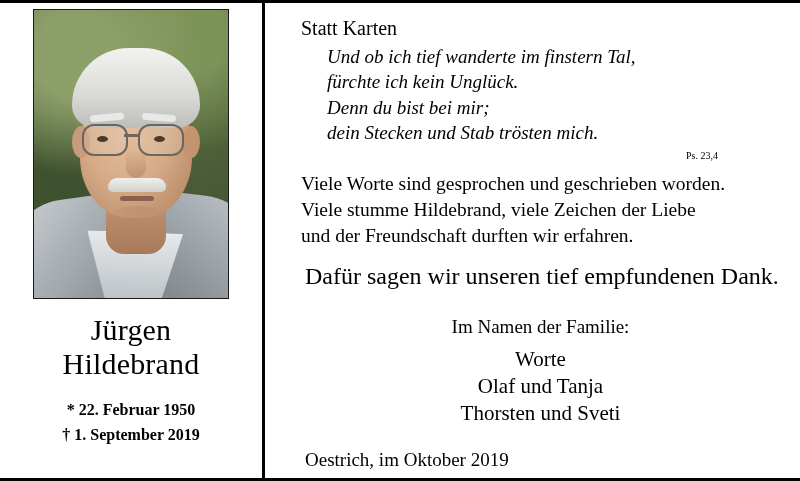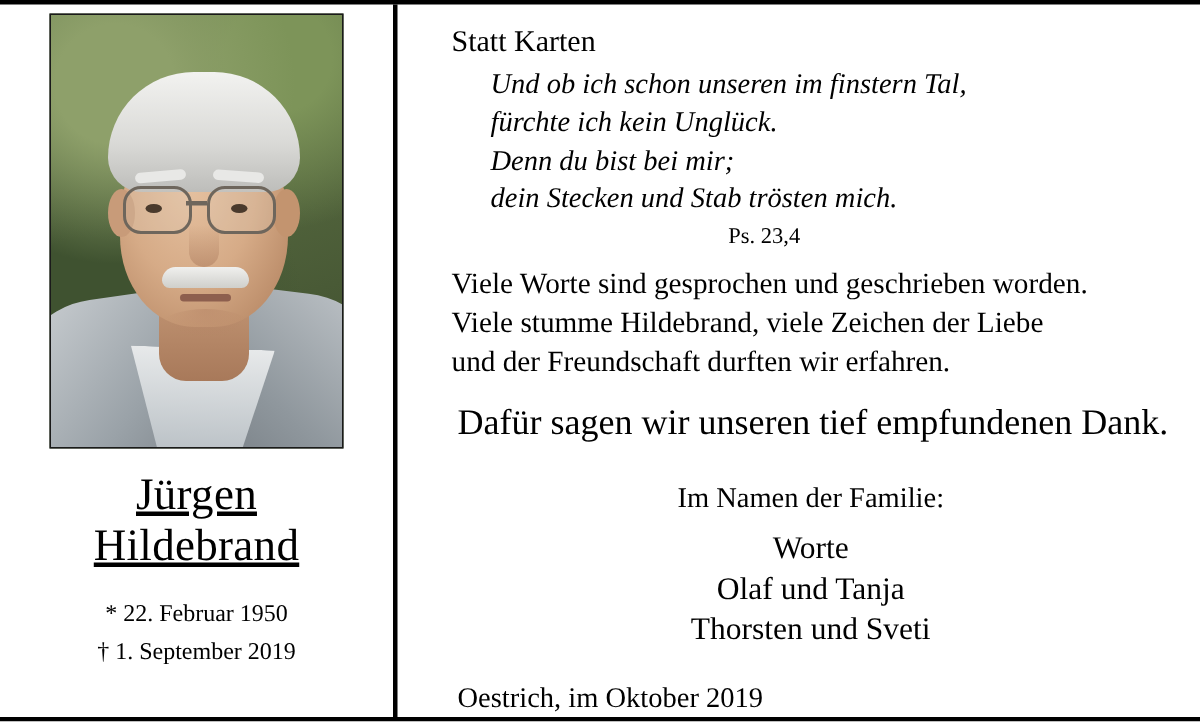--- a/index.html
+++ b/index.html
@@ -174,28 +174,28 @@
     background: radial-gradient(ellipse at 50% 0%, rgba(180,130,100,0.45) 0%, rgba(180,130,100,0) 70%);
     border-radius: 50%;
   }
   .name-block {
     margin-top: 14px;
     text-align: center;
     line-height: 1.12;
     font-size: 30px;
     letter-spacing: 0.2px;
   }
-  .name-line { display: block; text-decoration: underline; }
+  .name-line { display: block; }
   .dates {
     margin-top: 18px;
     text-align: center;
     font-size: 16px;
     line-height: 1.55;
   }
-  .date-line { display: block; white-space: nowrap; }
+  .date-line { display: block; white-space: nowrap; font-weight: bold; }
   
   .divider {
     width: 3px;
     flex: 0 0 3px;
     background: #000000;
     align-self: stretch;
   }
   
   .right-col {
     flex: 1 1 auto;
@@ -208,22 +208,22 @@
     margin-bottom: 4px;
   }
   .verse {
     font-style: italic;
     font-size: 19px;
     line-height: 1.34;
     padding-left: 26px;
   }
   .verse-line { display: block; }
   .verse-ref {
-    text-align: center;
-    font-size: 15px;
+    text-align: right;
+    font-size: 10px;
     padding-right: 62px;
     margin-top: 4px;
   }
   .para {
     font-size: 19.5px;
     line-height: 1.33;
     margin-top: 10px;
   }
   .para-line { display: block; }
   .thanks {
@@ -292,21 +292,21 @@
 
   </div>
 
   <div class="divider"></div>
 
   <div class="right-col">
 
     <div class="statt">Statt Karten</div>
 
     <div class="verse">
-      <span class="verse-line">Und ob ich schon unseren im finstern Tal,</span>
+      <span class="verse-line">Und ob ich tief wanderte im finstern Tal,</span>
       <span class="verse-line">fürchte ich kein Unglück.</span>
       <span class="verse-line">Denn du bist bei mir;</span>
       <span class="verse-line">dein Stecken und Stab trösten mich.</span>
     </div>
 
     <div class="verse-ref">Ps. 23,4</div>
 
     <div class="para">
       <span class="para-line">Viele Worte sind gesprochen und geschrieben worden.</span>
       <span class="para-line">Viele stumme Hildebrand, viele Zeichen der Liebe</span>

